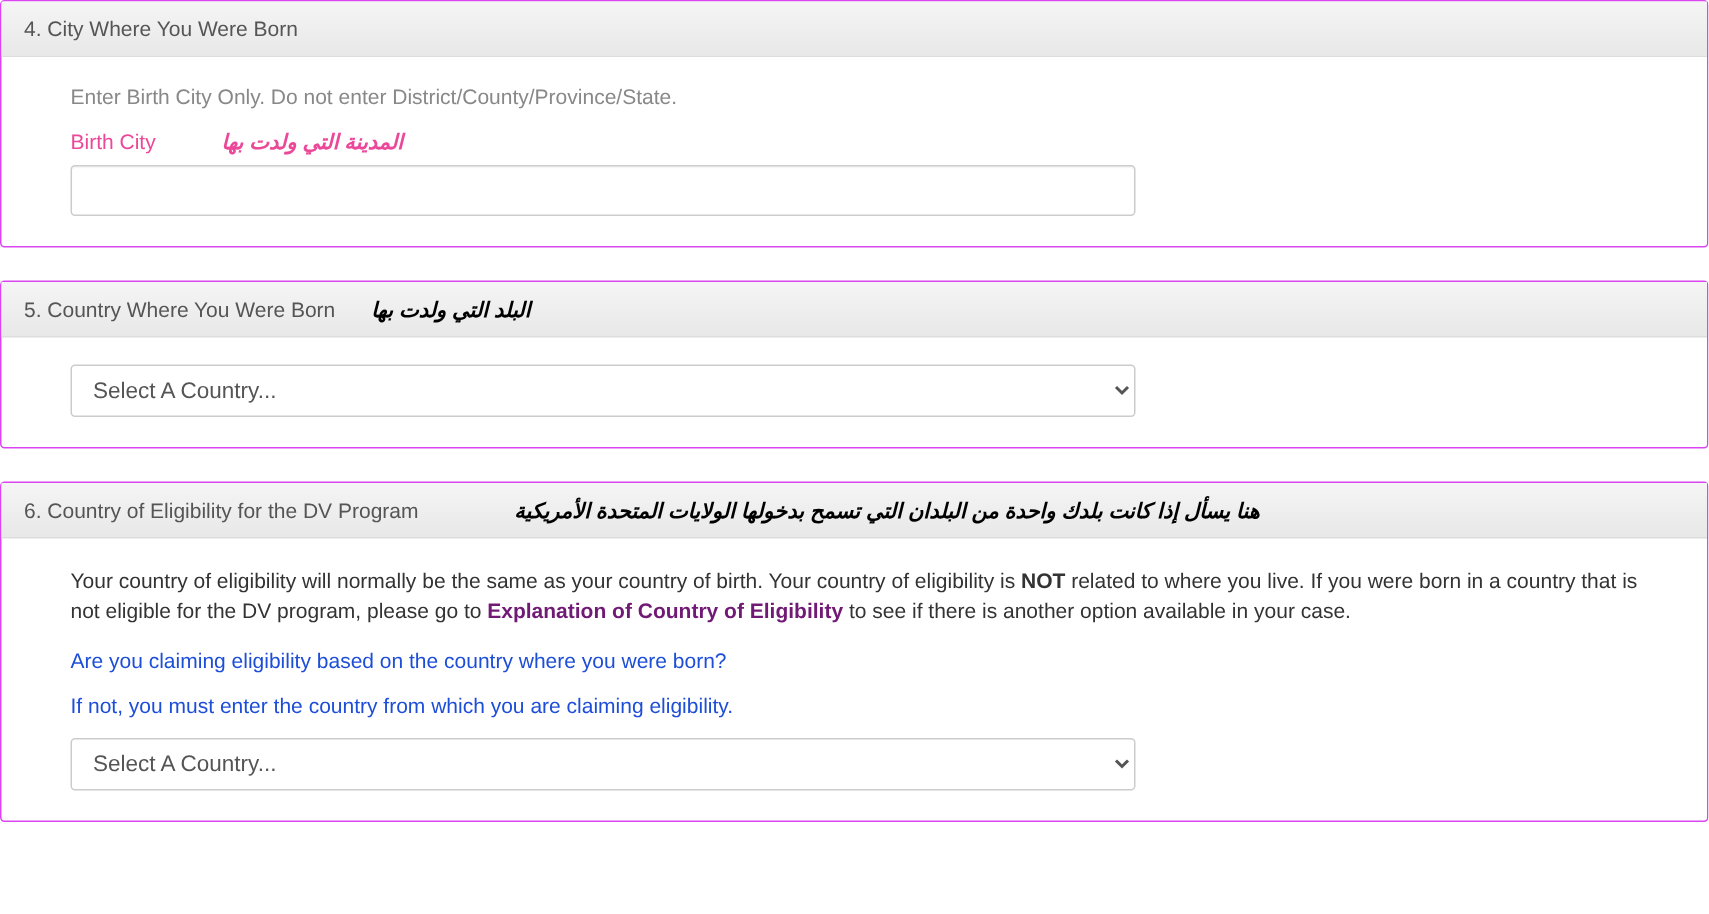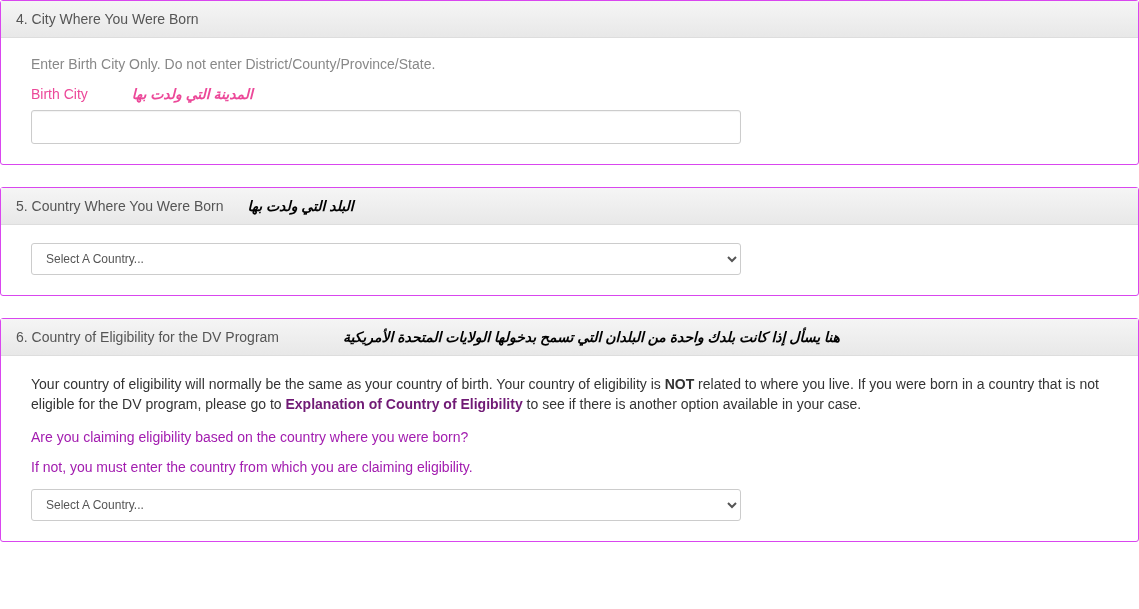--- a/index.html
+++ b/index.html
@@ -17,21 +17,21 @@
     background: #fff;
   }
   .section-header {
     background: linear-gradient(to bottom, #f5f5f5, #e8e8e8);
     border-bottom: 1px solid #ddd;
     padding: 10px 15px;
     color: #555;
     position: relative;
   }
   .section-body {
-    padding: 18px 30px 20px 30px;
+    padding: 18px 30px 20px 46px;
   }
   .hint {
     color: #888;
     margin-bottom: 14px;
   }
   .label-row {
     margin-bottom: 8px;
     color: #ec4899;
   }
   .arabic {
@@ -56,21 +56,21 @@
     font-size: 14px;
     border: 1px solid #ccc;
     border-radius: 3px;
     background: #fff;
     box-shadow: inset 0 1px 1px rgba(0,0,0,0.05);
   }
   .select-input {
     width: 710px;
     max-width: 100%;
     padding: 7px 10px;
-    font-size: 12px;
+    font-size: 15px;
     border: 1px solid #ccc;
     border-radius: 3px;
     background: #fff;
     color: #555;
   }
   .checkbox-row {
     margin-top: 12px;
     margin-left: 6px;
     color: #555;
   }
@@ -79,21 +79,21 @@
     color: #333;
     line-height: 1.45;
     margin-bottom: 14px;
   }
   .link {
     color: #701a75;
     font-weight: bold;
     text-decoration: none;
   }
   .muted-q {
-    color: #a21caf;
+    color: #1d4ed8;
     margin-bottom: 14px;
   }
   .radio-row {
     margin-bottom: 14px;
   }
   .radio-row label { margin-right: 12px; color:#333; }
 </style>
 </head>
 <body>
 

